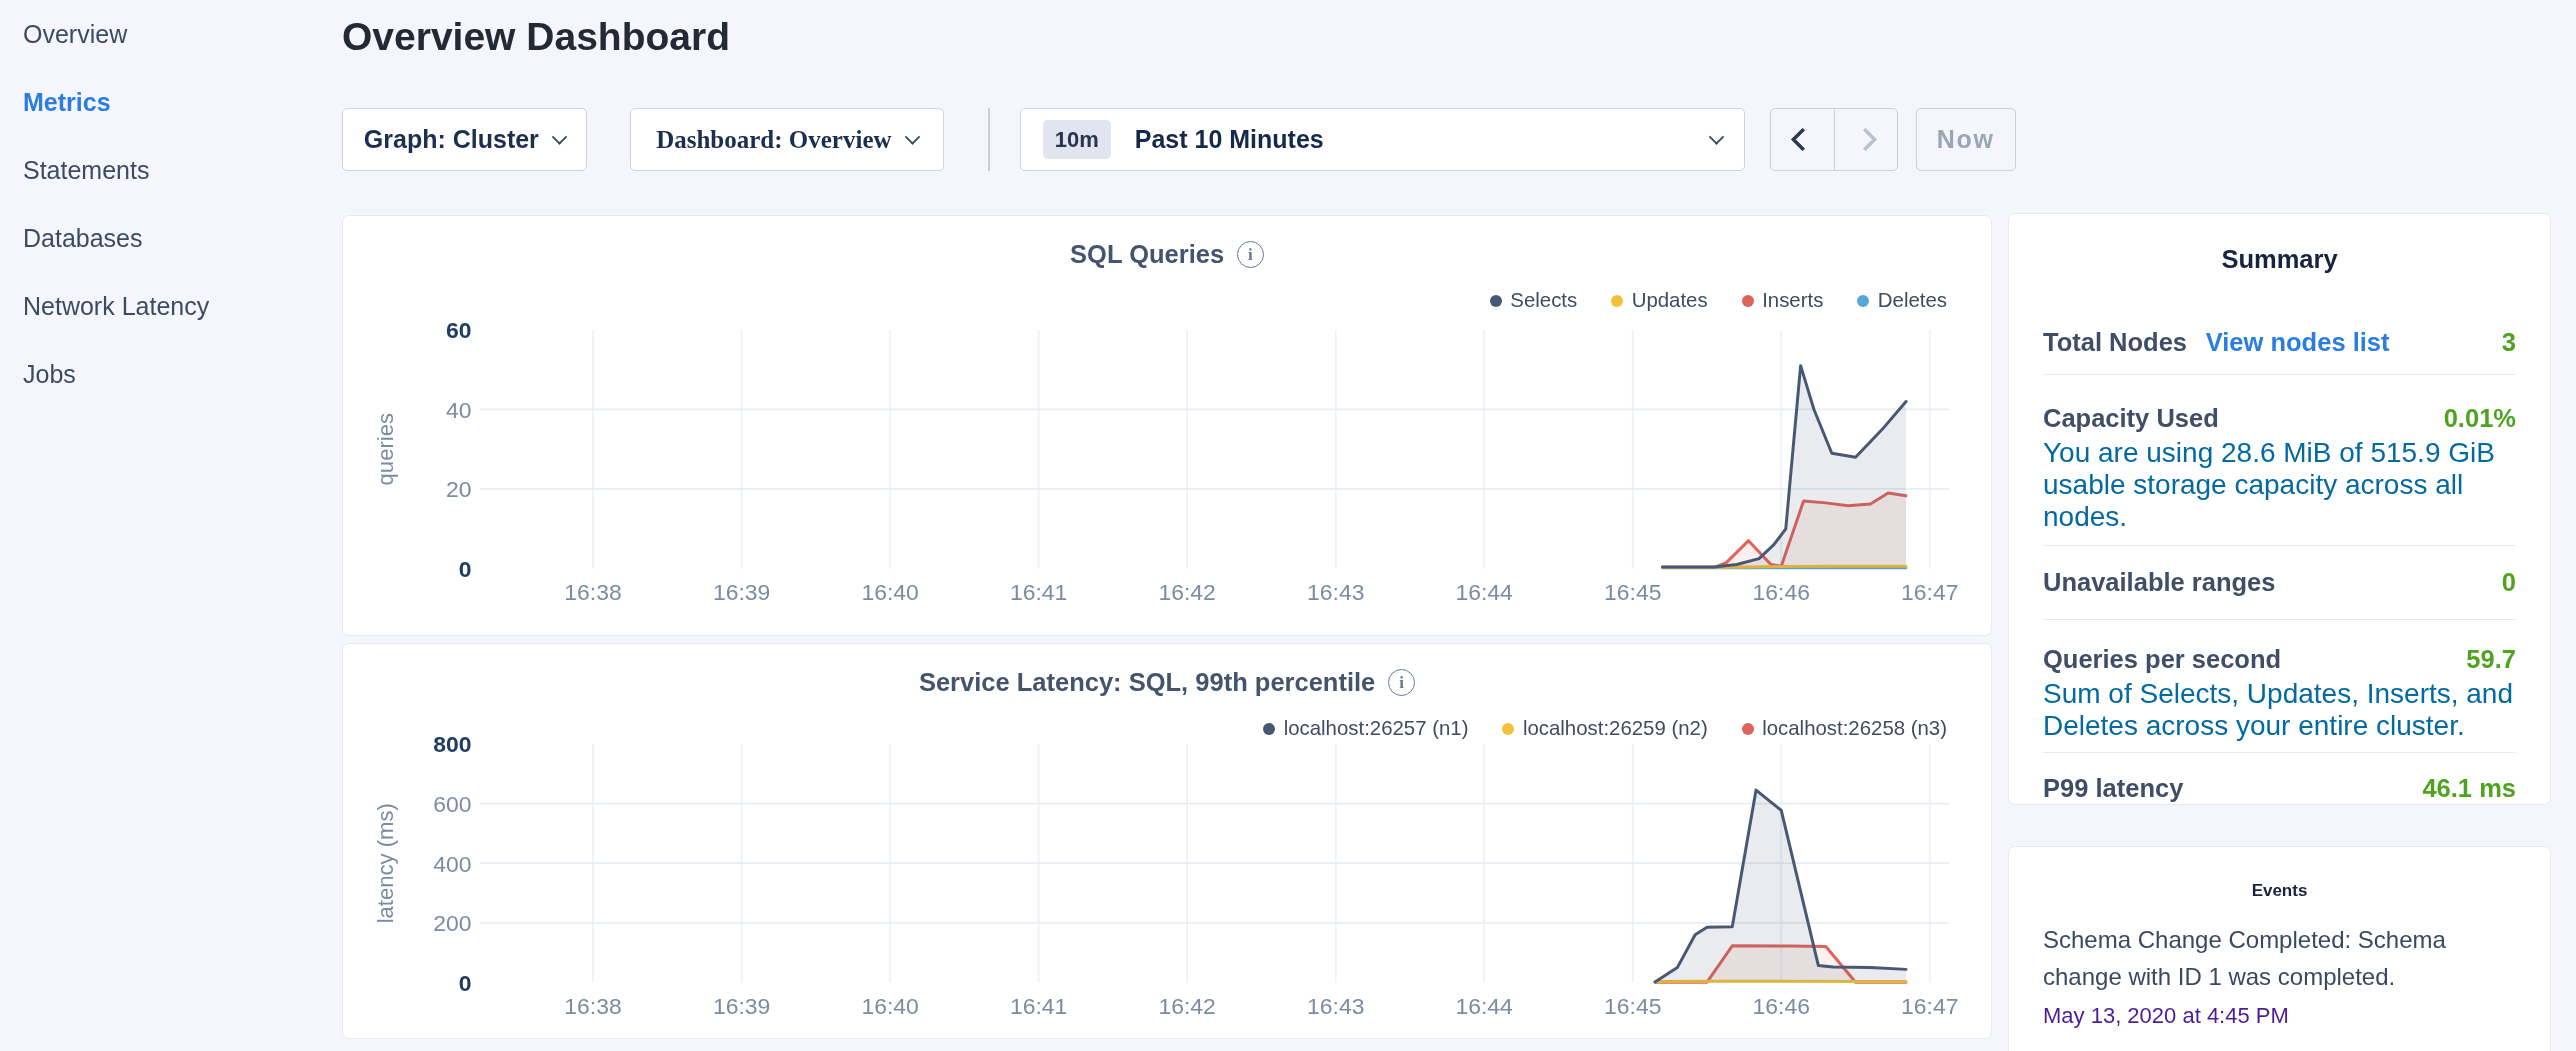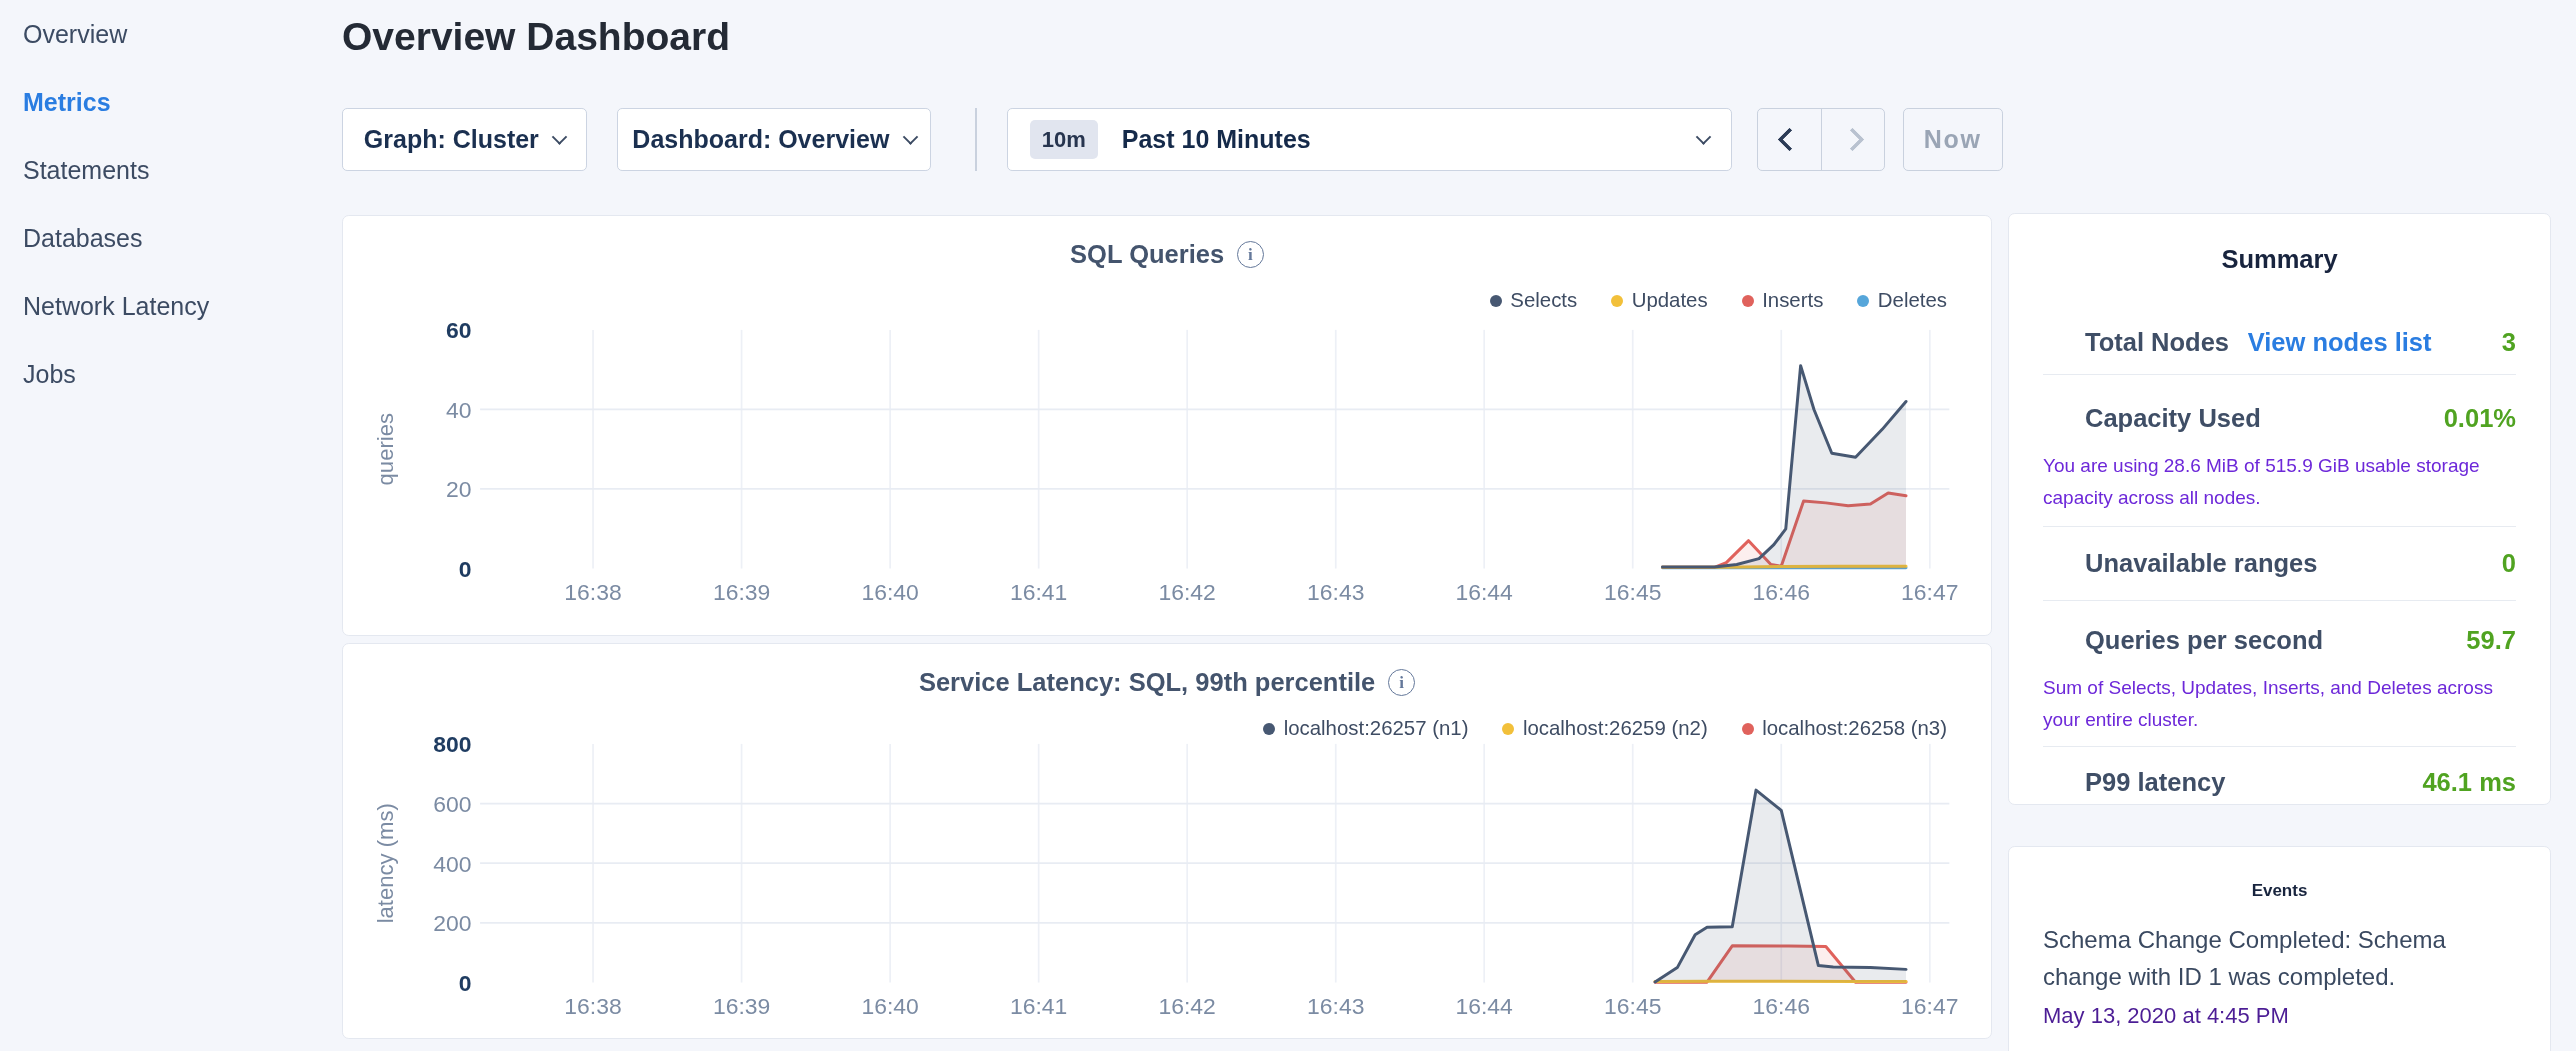--- a/index.html
+++ b/index.html
@@ -14,21 +14,21 @@
   .side-item.active { color:#2a7de1; font-weight:700; }
 
   
   .page-title { position:absolute; left:342px; top:15.3px; font-size:39px; font-weight:600; color:#242a35; }
 
   .toolbar { position:absolute; left:342px; top:108px; height:63px; display:flex; align-items:center; }
   .dd { height:63px; background:#fff; border:1.7px solid #ccd4e2; border-radius:5.1px;
         display:flex; align-items:center; justify-content:center; gap:15.3px;
         font-size:25px; font-weight:700; color:#1b3050; cursor:pointer; }
   .dd1 { width:245px; }
-  .dd2 { width:314px; margin-left:30px; }
+  .dd2 { width:314px; margin-left:43px;font-family:Liberation Serif, serif; }
   .chev { width:11px; height:11px; border-right:2.6px solid #3c4b63; border-bottom:2.6px solid #3c4b63;
           transform:rotate(45deg) translate(-1.7px,-1.7px); }
   .tb-divider { width:1.7px; height:63px; background:#c9d1de; margin-left:44px; margin-right:30px; }
 
   .timepicker { width:725px; height:63px; background:#fff; border:1.7px solid #ccd4e2; border-radius:5.1px;
                 display:flex; align-items:center; padding:0 22px; cursor:pointer; }
   .time-badge { background:#e1e5ef; border-radius:5.1px; padding:6.8px 12px; font-size:22px; font-weight:700; color:#27354f; }
   .time-label { margin-left:24px; font-size:25px; font-weight:700; color:#152a4a; }
   .timepicker .chev { margin-left:auto; }
 
@@ -68,25 +68,25 @@
   .xt { font:27px "Liberation Sans",sans-serif; fill:#7b8ba3; text-anchor:middle; }
   .yt { font:27px "Liberation Sans",sans-serif; fill:#7b8ba3; text-anchor:end; }
   .yt.b { font-weight:700; fill:#1f3c61; }
   .al { font:26px "Liberation Sans",sans-serif; fill:#7b8ba3; text-anchor:middle; }
 
   
   .s-title { margin-top:31px; text-align:center; font-size:25.5px; font-weight:700; color:#18243e; }
   .s-body { padding:0 34px; }
   .s-row { border-bottom:1.7px solid #e7ebf1; }
   .s-row:last-child { border-bottom:none; }
-  .s-line { display:flex; align-items:flex-end;margin-left:42px; }
+  .s-line { display:flex; align-items:flex-end; }
   .s-label { font-size:25.5px; font-weight:700; color:#3f4e66; }
   .s-link { font-size:25.5px; font-weight:700; color:#2a7de1; margin-left:18.7px; cursor:pointer; }
   .s-value { margin-left:auto; font-size:25.5px; font-weight:700; color:#50a321; }
-  .s-sub { margin-top:17px; font-size:19px; line-height:32px; color:#6d28d9; }
+  .s-sub { margin-top:4px; font-size:28px; line-height:32px; color:#0369a1; }
   .r1 { padding:54px 0 17px; }
   .r2 { padding:29px 0 12px; }
   .r3 { padding:22px 0 22px; }
   .r4 { padding:25px 0 10.2px; }
   .r5 { padding:20.4px 0 25.5px; }
 
   
   .e-title { margin-top:34px; text-align:center; font-size:17px; font-weight:700; color:#18243e; }
   .e-item { padding:20.4px 34px 0; }
   .e-text { font-size:24px; line-height:37px; color:#3a4960; }

